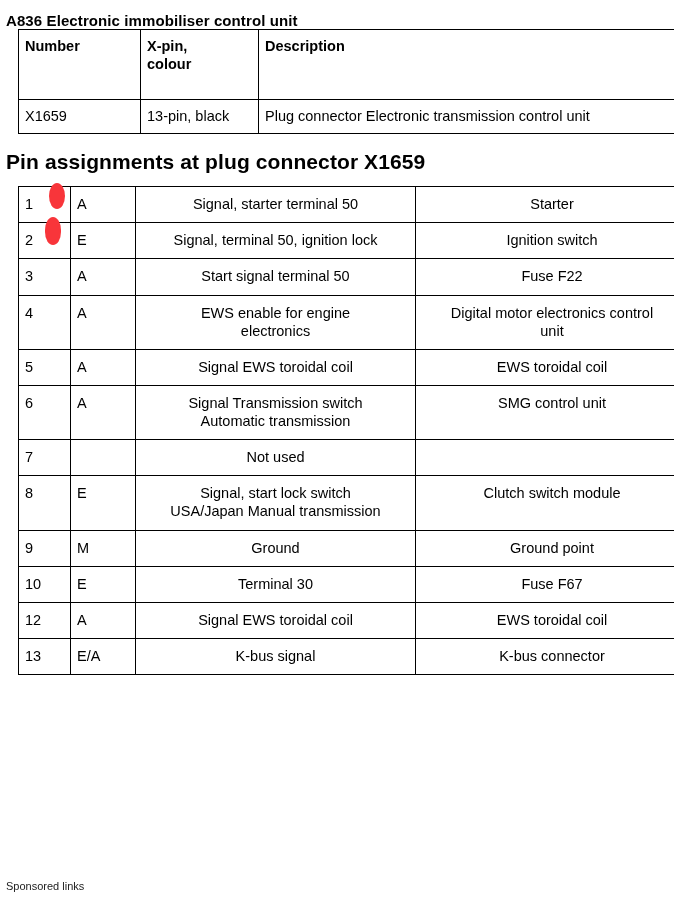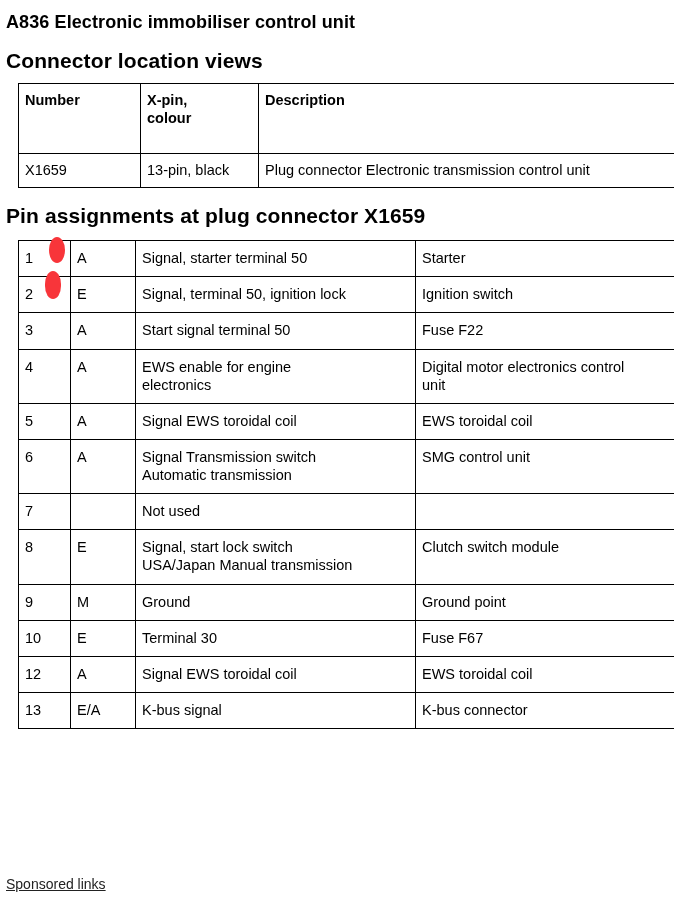--- a/index.html
+++ b/index.html
@@ -15,21 +15,21 @@
     overflow: hidden;
   }
   .page {
     position: relative;
     width: 674px;
     height: 900px;
     box-sizing: border-box;
     padding: 8px 4px 0 4px;
   }
   .doc-title {
-    font-size: 18px;
+    font-size: 15px;
     font-weight: bold;
     margin: 4px 0 0 2px;
     letter-spacing: 0.1px;
   }
   .section-heading {
     font-size: 21px;
     font-weight: bold;
     margin: 16px 0 10px 2px;
     letter-spacing: 0.1px;
   }
@@ -61,21 +61,21 @@
   .connector-table th { padding-bottom: 10px; }
   .connector-table .hdr-xpin { white-space: pre-line; }
   .connector-table tr.hdr th { height: 52px; }
 
   
   .pin-table col.p1 { width: 52px; }
   .pin-table col.p2 { width: 65px; }
   .pin-table col.p3 { width: 280px; }
   .pin-table col.p4 { width: 273px; }
   .pin-table td { padding-top: 8px; padding-bottom: 9px; }
-  .pin-table td.multiline { white-space: pre-line; }
+  .pin-table td.multiline { white-space: pre-line; text-align: center; }
 
   .pin-cell {
     position: relative;
   }
   .pin-marker {
     position: absolute;
     width: 16px;
     height: 26px;
     border-radius: 8px / 13px;
     background: #f8353a;
@@ -84,33 +84,31 @@
   }
   .pin-marker.m2 {
     top: -6px;
     left: 26px;
     height: 28px;
   }
   .footer {
     position: absolute;
     left: 6px;
     bottom: 8px;
-    font-size: 14px;
+    font-size: 11px;
     color: #222222;
-    text-decoration: underline;
   }
 </style>
 </head>
 <body>
 
 <div class="page">
 
   <div class="doc-title">A836 Electronic immobiliser control unit</div>
 
-  <div class="section-heading">Connector location views</div>
 
   <table class="connector-table">
     <colgroup>
         <col class="c1">
         <col class="c2">
         <col class="c3">
       </colgroup>
     <tbody>
       <tr class="hdr">
         <th>Number</th>

